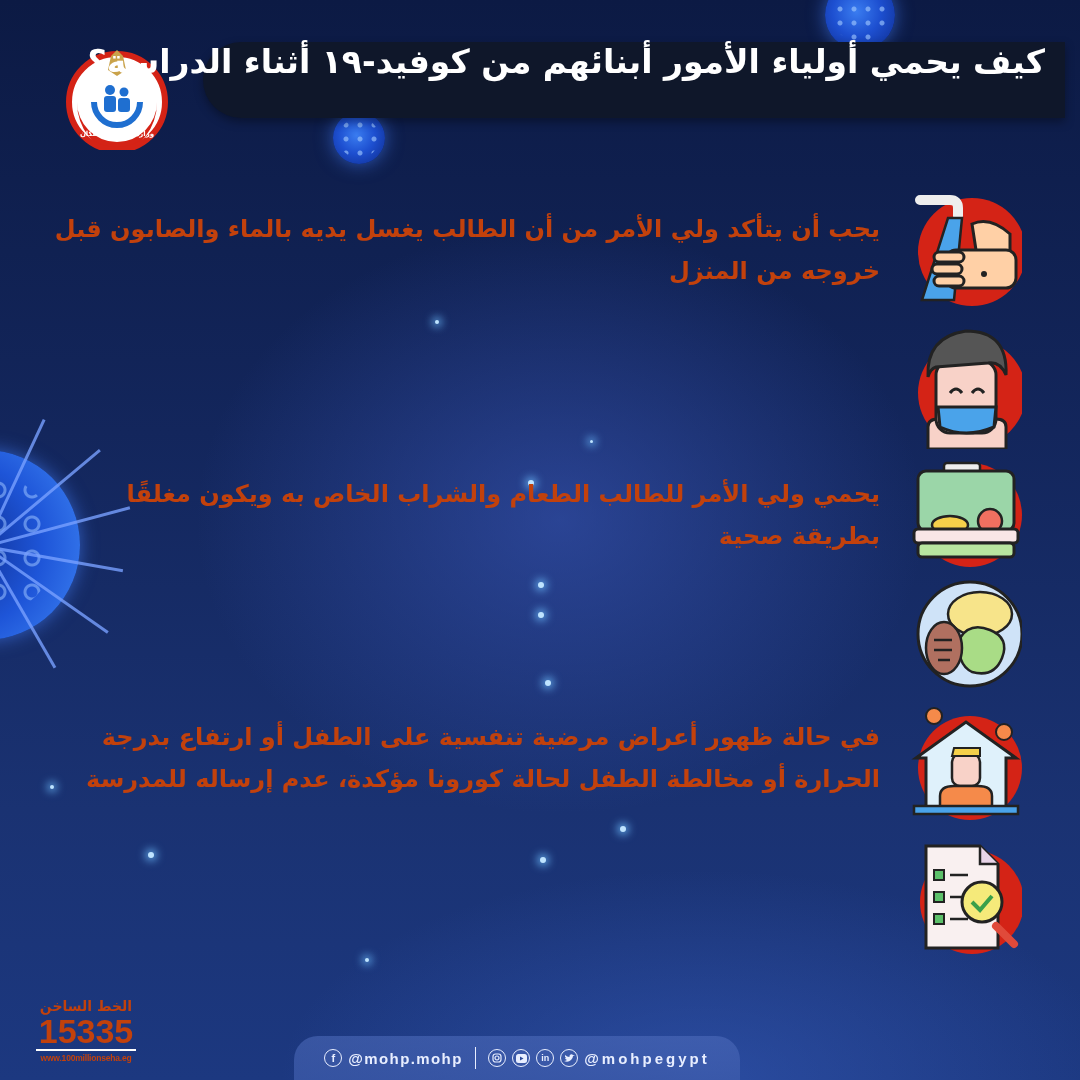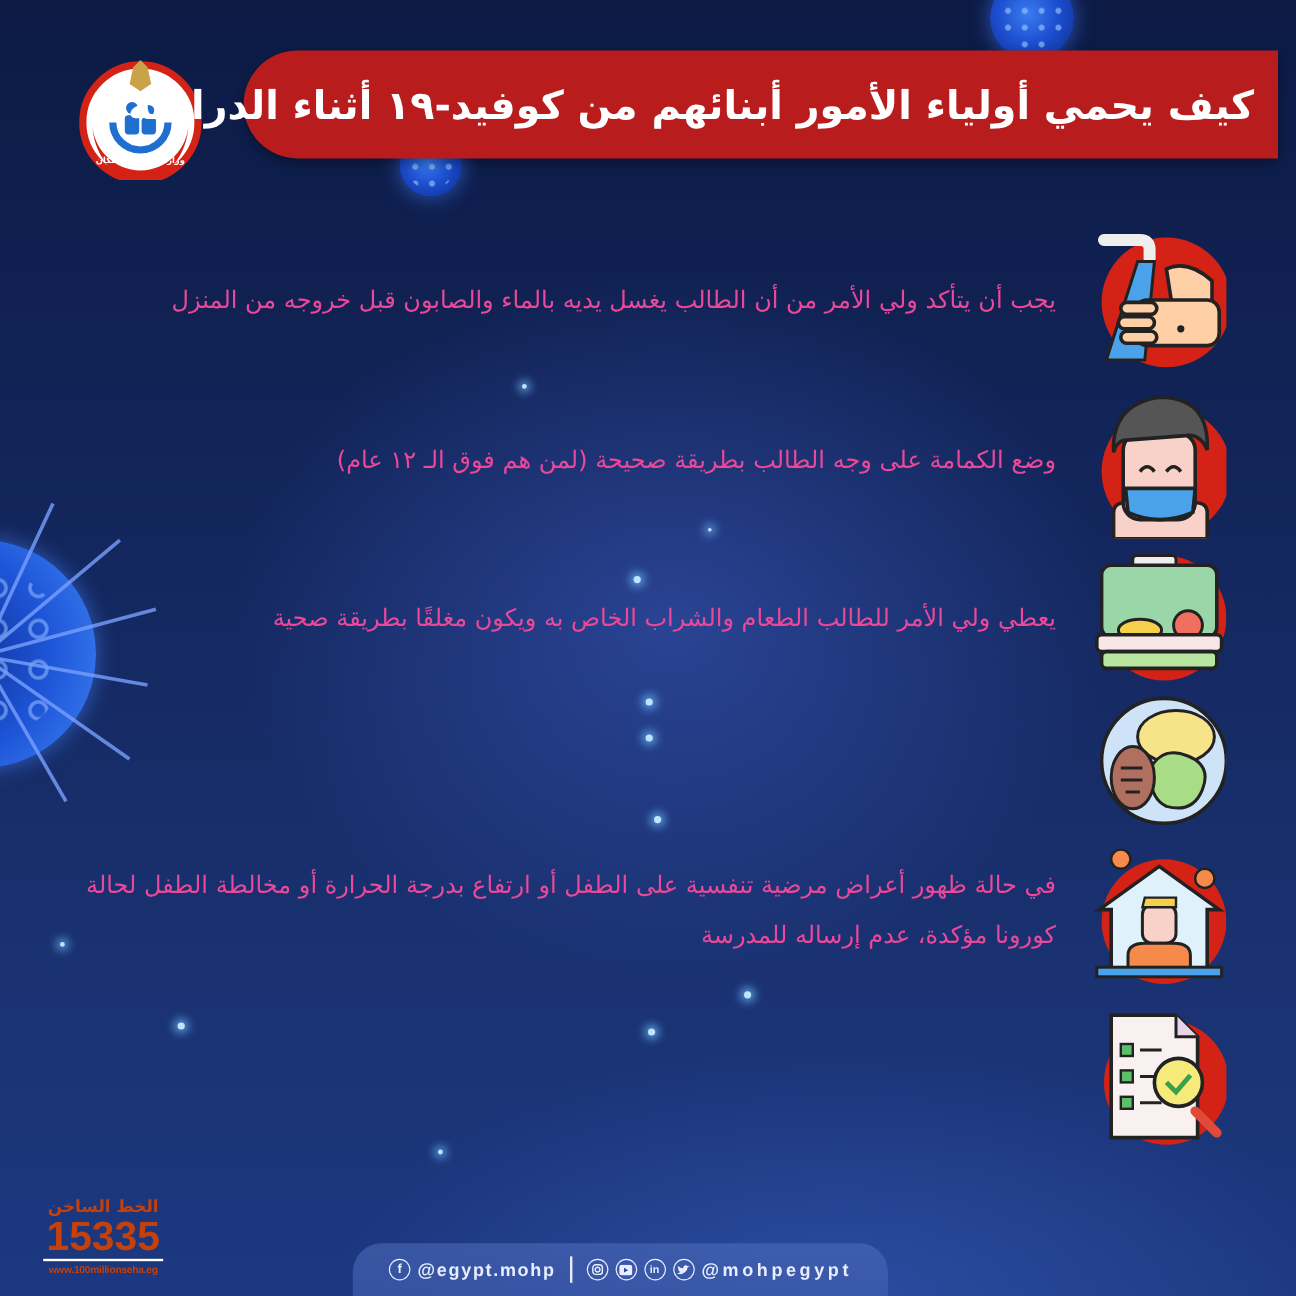--- a/index.html
+++ b/index.html
@@ -25,38 +25,38 @@
   .virus .dots { position: absolute; inset: 12%; border-radius: 50%;
     background-image: radial-gradient(circle, rgba(160,200,255,0.9) 0 2px, rgba(0,0,0,0) 3px);
     background-size: 14px 14px; opacity: .7; }
   .virus .spike {
     position: absolute; left: 50%; top: 50%; height: 3px; background: rgba(120,160,255,0.8);
     transform-origin: 0 50%;
   }
 
   
   .header-bar {
-    position: absolute; left: 203px; top: 42px; width: 862px; height: 90px;
-    background: #b91c1c; border-radius: 46px 0 0 46px;
-    display: flex; align-items: center; justify-content: flex-end;
+    position: absolute; left: 203px; top: 42px; width: 862px; height: 76px;
+    background: #0f172a; border-radius: 46px 0 0 46px;
+    display: flex; align-items: flex-start; justify-content: flex-end;
     padding-right: 20px; box-sizing: border-box;
     box-shadow: 0 4px 10px rgba(0,0,0,0.35);
   }
   .header-title {
     color: #fff; font-family: "DejaVu Sans", sans-serif; font-weight: bold;
     font-size: 33px; direction: rtl; white-space: nowrap;
   }
   .logo {
     position: absolute; left: 64px; top: 44px; width: 106px; height: 106px;
   }
 
   
   .tip { position: absolute; right: 58px; left: 40px; display: flex; align-items: center; justify-content: flex-end; }
   .tip-text {
-    color: #ec4899; font-weight: normal; font-size: 20px; line-height: 42px; direction: rtl; text-align: right;
+    color: #c2410c; font-weight: bold; font-size: 24px; line-height: 42px; direction: rtl; text-align: right;
     margin-right: 30px; max-width: 840px;
   }
   .tip-icon { width: 112px; height: 112px; flex: 0 0 112px; position: relative; }
 
   
   .hotline { position: absolute; left: 36px; top: 998px; width: 100px; text-align: center; color: #c2410c; }
   .hotline-label { font-size: 14px; font-weight: bold; direction: rtl; line-height: 16px; }
   .hotline-number { font-family: "Liberation Sans", sans-serif; font-weight: bold; font-size: 34px; line-height: 34px; letter-spacing: 0; }
   .hotline-rule { height: 2px; background: #fff; margin: 1px 0 2px; }
   .hotline-url { font-family: "Liberation Sans", sans-serif; font-size: 8.5px; letter-spacing: -0.2px; font-weight: bold; }
@@ -142,35 +142,34 @@
       <rect x="36" y="56" width="70" height="38" rx="10" fill="#ffd0a6" stroke="#222" stroke-width="3"></rect>
       <rect x="24" y="58" width="30" height="10" rx="5" fill="#ffd0a6" stroke="#222" stroke-width="3"></rect>
       <rect x="22" y="70" width="30" height="10" rx="5" fill="#ffd0a6" stroke="#222" stroke-width="3"></rect>
       <rect x="24" y="82" width="30" height="10" rx="5" fill="#ffd0a6" stroke="#222" stroke-width="3"></rect>
       <circle cx="74" cy="80" r="3" fill="#222"></circle>
     </svg>
   </div>
 </div>
 
 <div class="tip" style="top:322px;height:122px;">
-  <div class="tip-text">وضع الكمامة على وجه الطالب بطريقة صحيحة (لمن هم فوق الـ ١٢ عام)</div>
   <div class="tip-icon">
     <svg width="112" height="122" viewBox="0 0 112 122">
       <circle cx="62" cy="66" r="54" fill="#d42316"></circle>
       <path d="M18 122 L18 100 Q18 92 28 92 L86 92 Q96 92 96 100 L96 122 Z" fill="#f8d2c8" stroke="#222" stroke-width="3"></path>
       <rect x="26" y="34" width="60" height="72" rx="14" fill="#f8d2c8" stroke="#222" stroke-width="3"></rect>
       <path d="M18 50 Q16 10 56 4 Q98 4 96 48 Q90 34 78 36 L26 40 Q20 42 18 50 Z" fill="#555" stroke="#222" stroke-width="3"></path>
       <path d="M40 66 Q46 58 52 66 M62 66 Q68 58 74 66" fill="none" stroke="#222" stroke-width="3"></path>
       <path d="M28 80 L86 80 L84 100 Q56 112 30 100 Z" fill="#4aa3ea" stroke="#222" stroke-width="3"></path>
     </svg>
   </div>
 </div>
 
 <div class="tip" style="top:460px;height:110px;">
-  <div class="tip-text" style="max-width:770px;">يعطي ولي الأمر للطالب الطعام والشراب الخاص به ويكون مغلقًا بطريقة صحية</div>
+  <div class="tip-text" style="max-width:770px;">يحمي ولي الأمر للطالب الطعام والشراب الخاص به ويكون مغلقًا بطريقة صحية</div>
   <div class="tip-icon">
     <svg width="112" height="112" viewBox="0 0 112 112">
       <circle cx="60" cy="56" r="52" fill="#d42316"></circle>
       <rect x="34" y="4" width="36" height="10" rx="3" fill="#eeeeee" stroke="#222" stroke-width="2.5"></rect>
       <rect x="8" y="12" width="96" height="60" rx="8" fill="#9bd6a8" stroke="#222" stroke-width="3"></rect>
       <ellipse cx="40" cy="66" rx="18" ry="9" fill="#f5d04a" stroke="#222" stroke-width="2.5"></ellipse>
       <circle cx="80" cy="62" r="12" fill="#f07060" stroke="#222" stroke-width="2.5"></circle>
       <rect x="4" y="70" width="104" height="14" rx="4" fill="#f9e6e6" stroke="#222" stroke-width="3"></rect>
       <rect x="8" y="84" width="96" height="14" rx="4" fill="#b8e6a0" stroke="#222" stroke-width="3"></rect>
     </svg>
@@ -224,21 +223,21 @@
 
 <div class="hotline">
   <div class="hotline-label">الخط الساخن</div>
   <div class="hotline-number">15335</div>
   <div class="hotline-rule"></div>
   <div class="hotline-url">www.100millionseha.eg</div>
 </div>
 
 <div class="social">
   <span class="social-icon">f</span>
-  <span class="social-handle">@egypt.mohp</span>
+  <span class="social-handle">@mohp.mohp</span>
   <span class="social-sep"></span>
   <span class="social-icon">
     <svg width="10" height="10" viewBox="0 0 10 10">
         <rect x="1" y="1" width="8" height="8" rx="2.5" fill="none" stroke="#e8eeff" stroke-width="1.2"></rect>
         <circle cx="5" cy="5" r="2" fill="none" stroke="#e8eeff" stroke-width="1.2"></circle>
       </svg>
   </span>
   <span class="social-icon">
     <svg width="11" height="9" viewBox="0 0 11 9">
         <rect x="0" y="0" width="11" height="9" rx="2.5" fill="#e8eeff"></rect>

